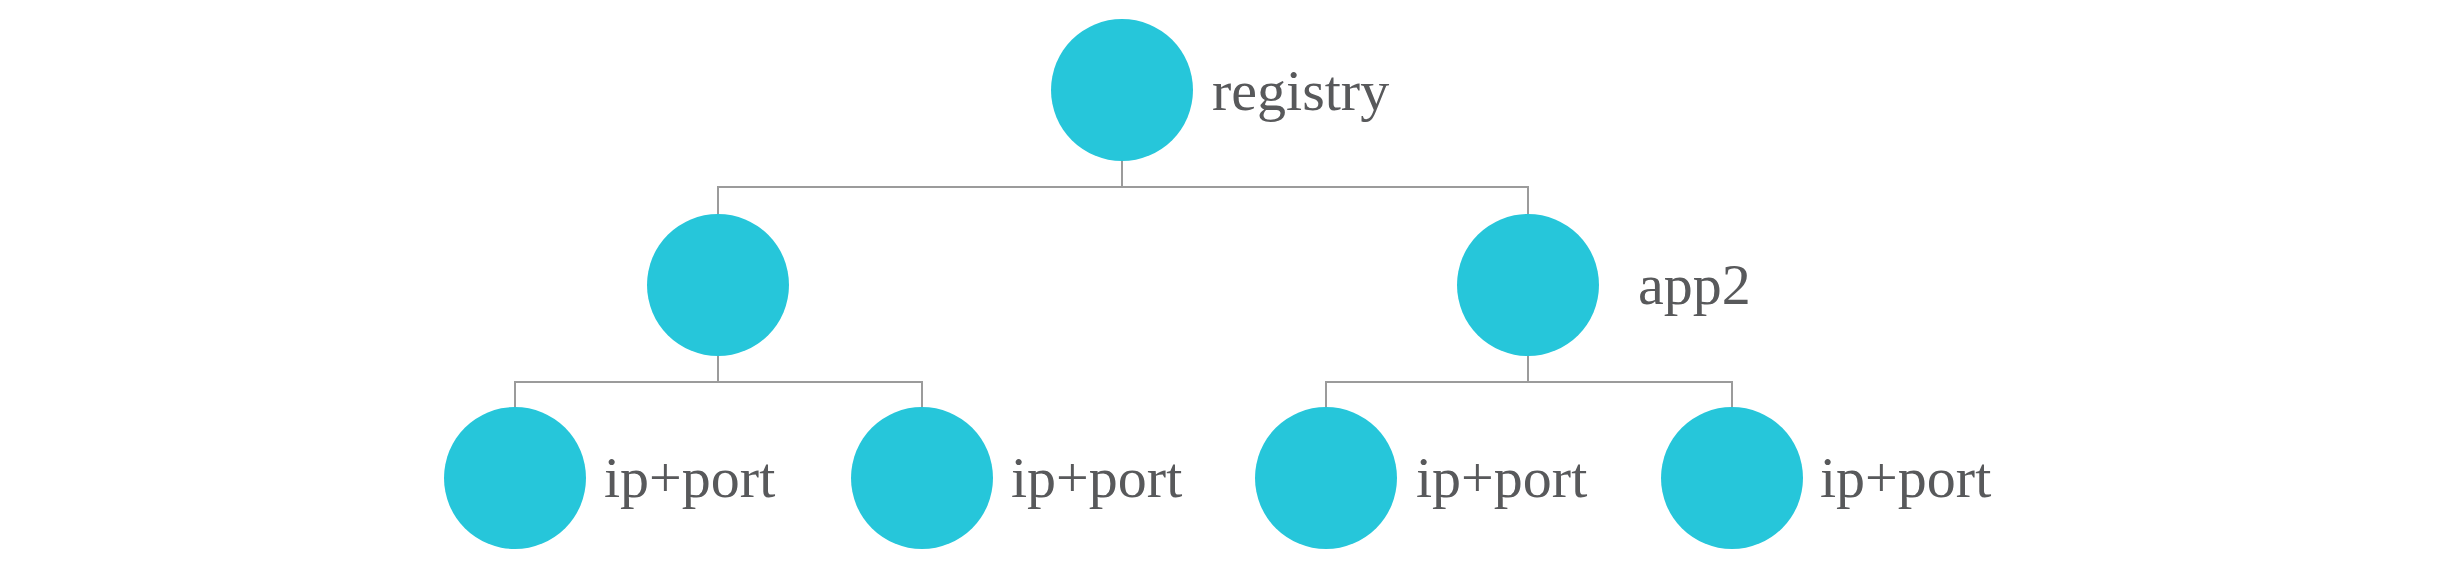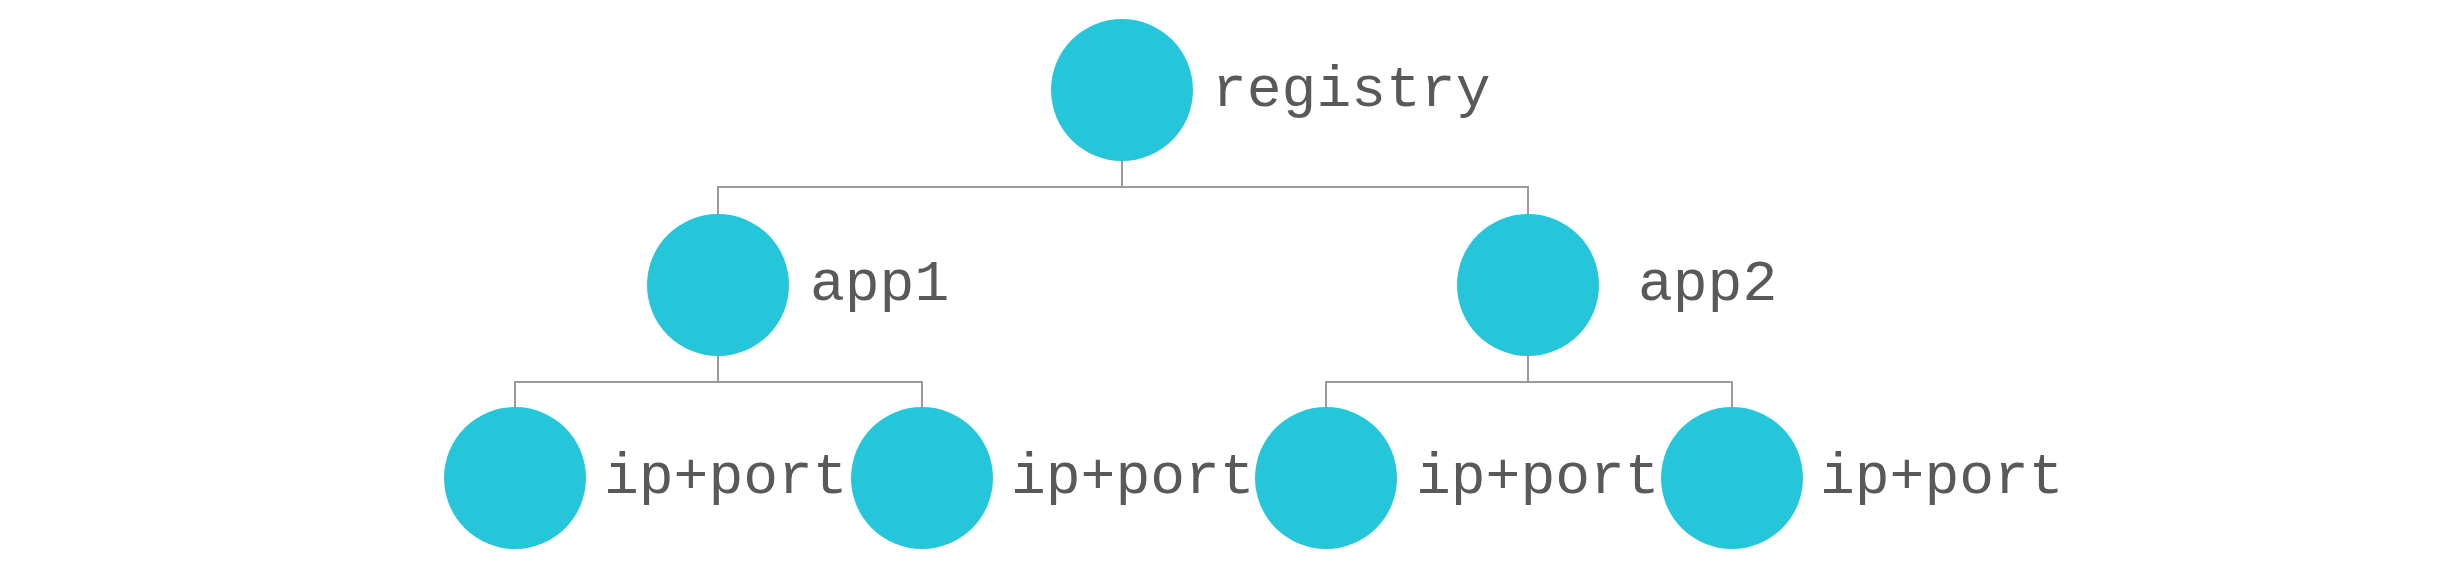--- a/index.html
+++ b/index.html
@@ -2,21 +2,21 @@
 <html style="--bg-color: #ffffff; --node-color: #26c6da; --label-color: #58595b; --line-color: #9b9b9b;"><head>
 <meta charset="utf-8">
 <style>
   html, body { margin: 0; padding: 0; background: #ffffff; }
   .canvas {
     position: relative;
     width: 2460px;
     height: 584px;
     background: var(--bg-color, #ffffff);
     overflow: hidden;
-    font-family: Liberation Mono, monospace;
+    font-family: Liberation Serif, serif;
   }
   .circle {
     position: absolute;
     width: 142px;
     height: 142px;
     border-radius: 50%;
     background: var(--node-color, #26c6da);
   }
   .line {
     position: absolute;
@@ -50,21 +50,20 @@
 
   <div class="line v" style="left:1527px; top:356px; height:27px;"></div>
   <div class="line h" style="left:1325px; top:381px; width:407px;"></div>
   <div class="line v" style="left:1325px; top:381px; height:29px;"></div>
   <div class="line v" style="left:1731px; top:381px; height:29px;"></div>
 
   <div class="circle" style="left:1051px; top:19px;"></div>
   <div class="label" style="left:1212px; top:59px;">registry</div>
 
   <div class="circle" style="left:647px; top:214px;"></div>
-  <div class="label" style="left:810px; top:253px;">app1</div>
 
   <div class="circle" style="left:1457px; top:214px;"></div>
   <div class="label" style="left:1618px; top:253px;margin-left:20px;">app2</div>
 
   <div class="circle" style="left:444px; top:407px;"></div>
   <div class="label" style="left:604px; top:446px;">ip+port</div>
 
   <div class="circle" style="left:851px; top:407px;"></div>
   <div class="label" style="left:1011px; top:446px;">ip+port</div>
 

